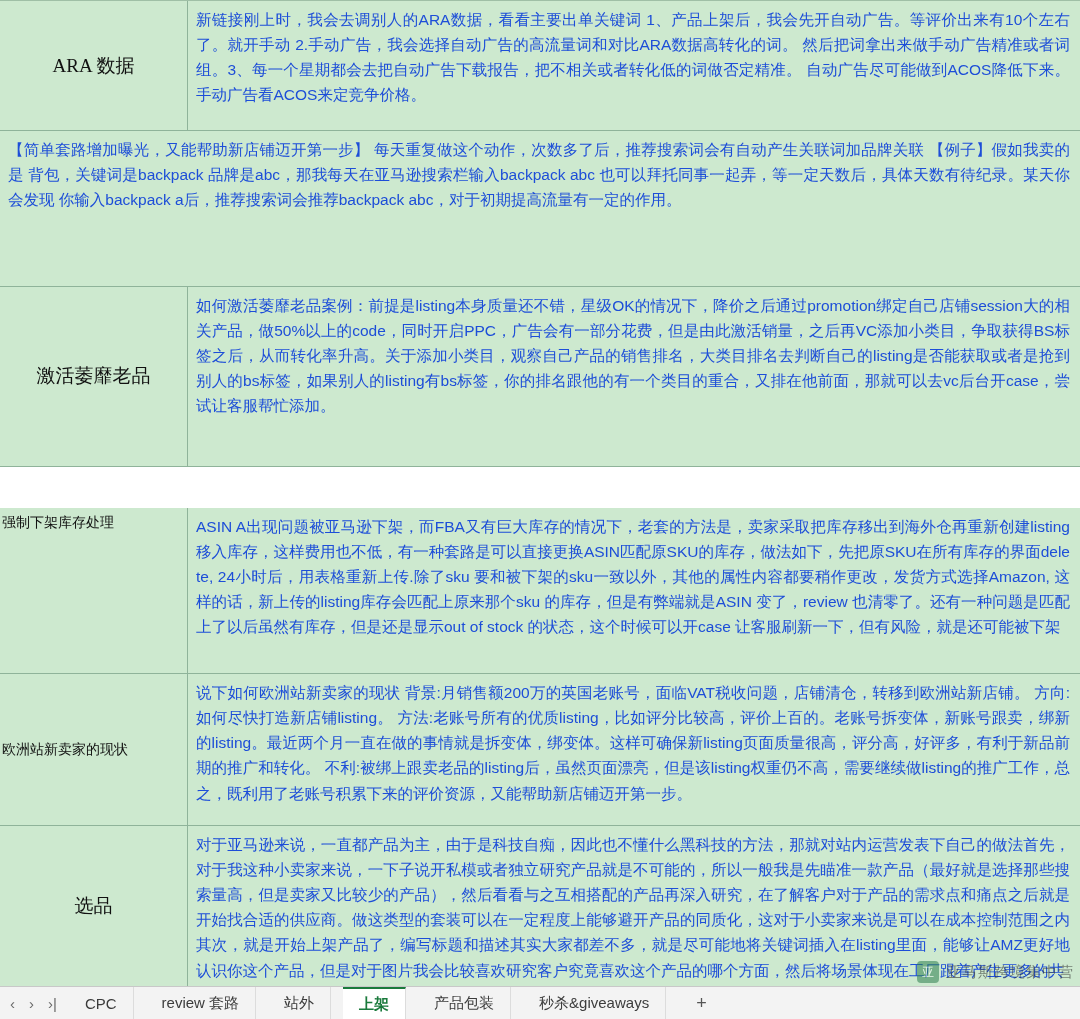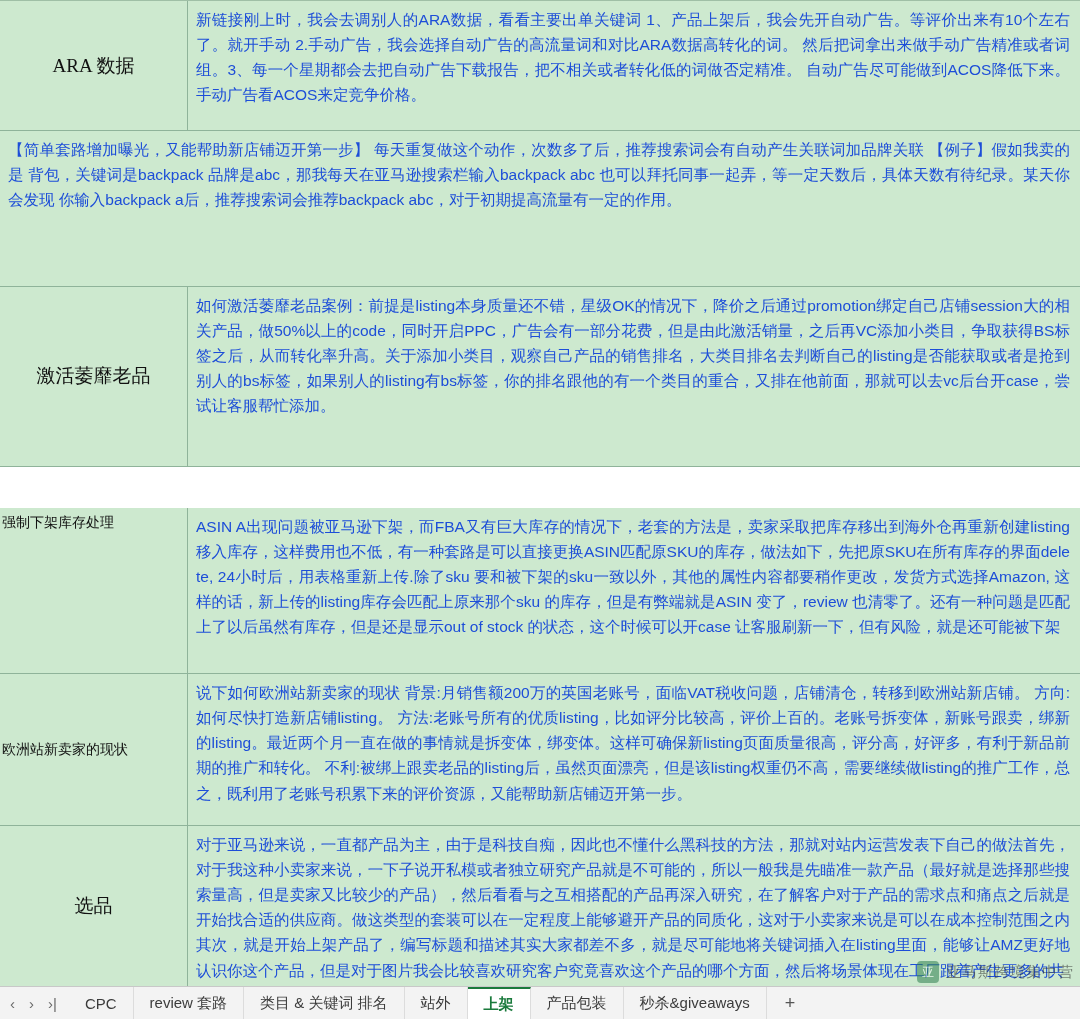--- a/index.html
+++ b/index.html
@@ -125,20 +125,21 @@
     padding: 0 12px 0 10px;
     color: #6a6a6a;
     font-size: 15px;
   }
   .nav-arrows span { cursor: default; }
   .tabs {
     display: flex;
     align-items: stretch;
     flex: 1;
     min-width: 0;
+    gap: 12px;
   }
   .tab {
     padding: 0 16px;
     display: flex;
     align-items: center;
     justify-content: center;
     color: #3c3c3c;
     border-right: 1px solid #dcdcdc;
     white-space: nowrap;
     background: #f3f3f3;
@@ -201,20 +202,19 @@
 
 <div class="tabbar">
   <div class="nav-arrows">
     <span>‹</span>
     <span>›</span>
     <span>›|</span>
   </div>
   <div class="tabs">
     <div class="tab">CPC</div>
     <div class="tab">review 套路</div>
-    <div class="tab">类目 &amp;  关键词  排名</div>
     <div class="tab">站外</div>
     <div class="tab active">上架</div>
     <div class="tab">产品包装</div>
     <div class="tab">秒杀&amp;giveaways</div>
     <div class="tab-add">+</div>
   </div>
 </div>
 
 </body></html>

